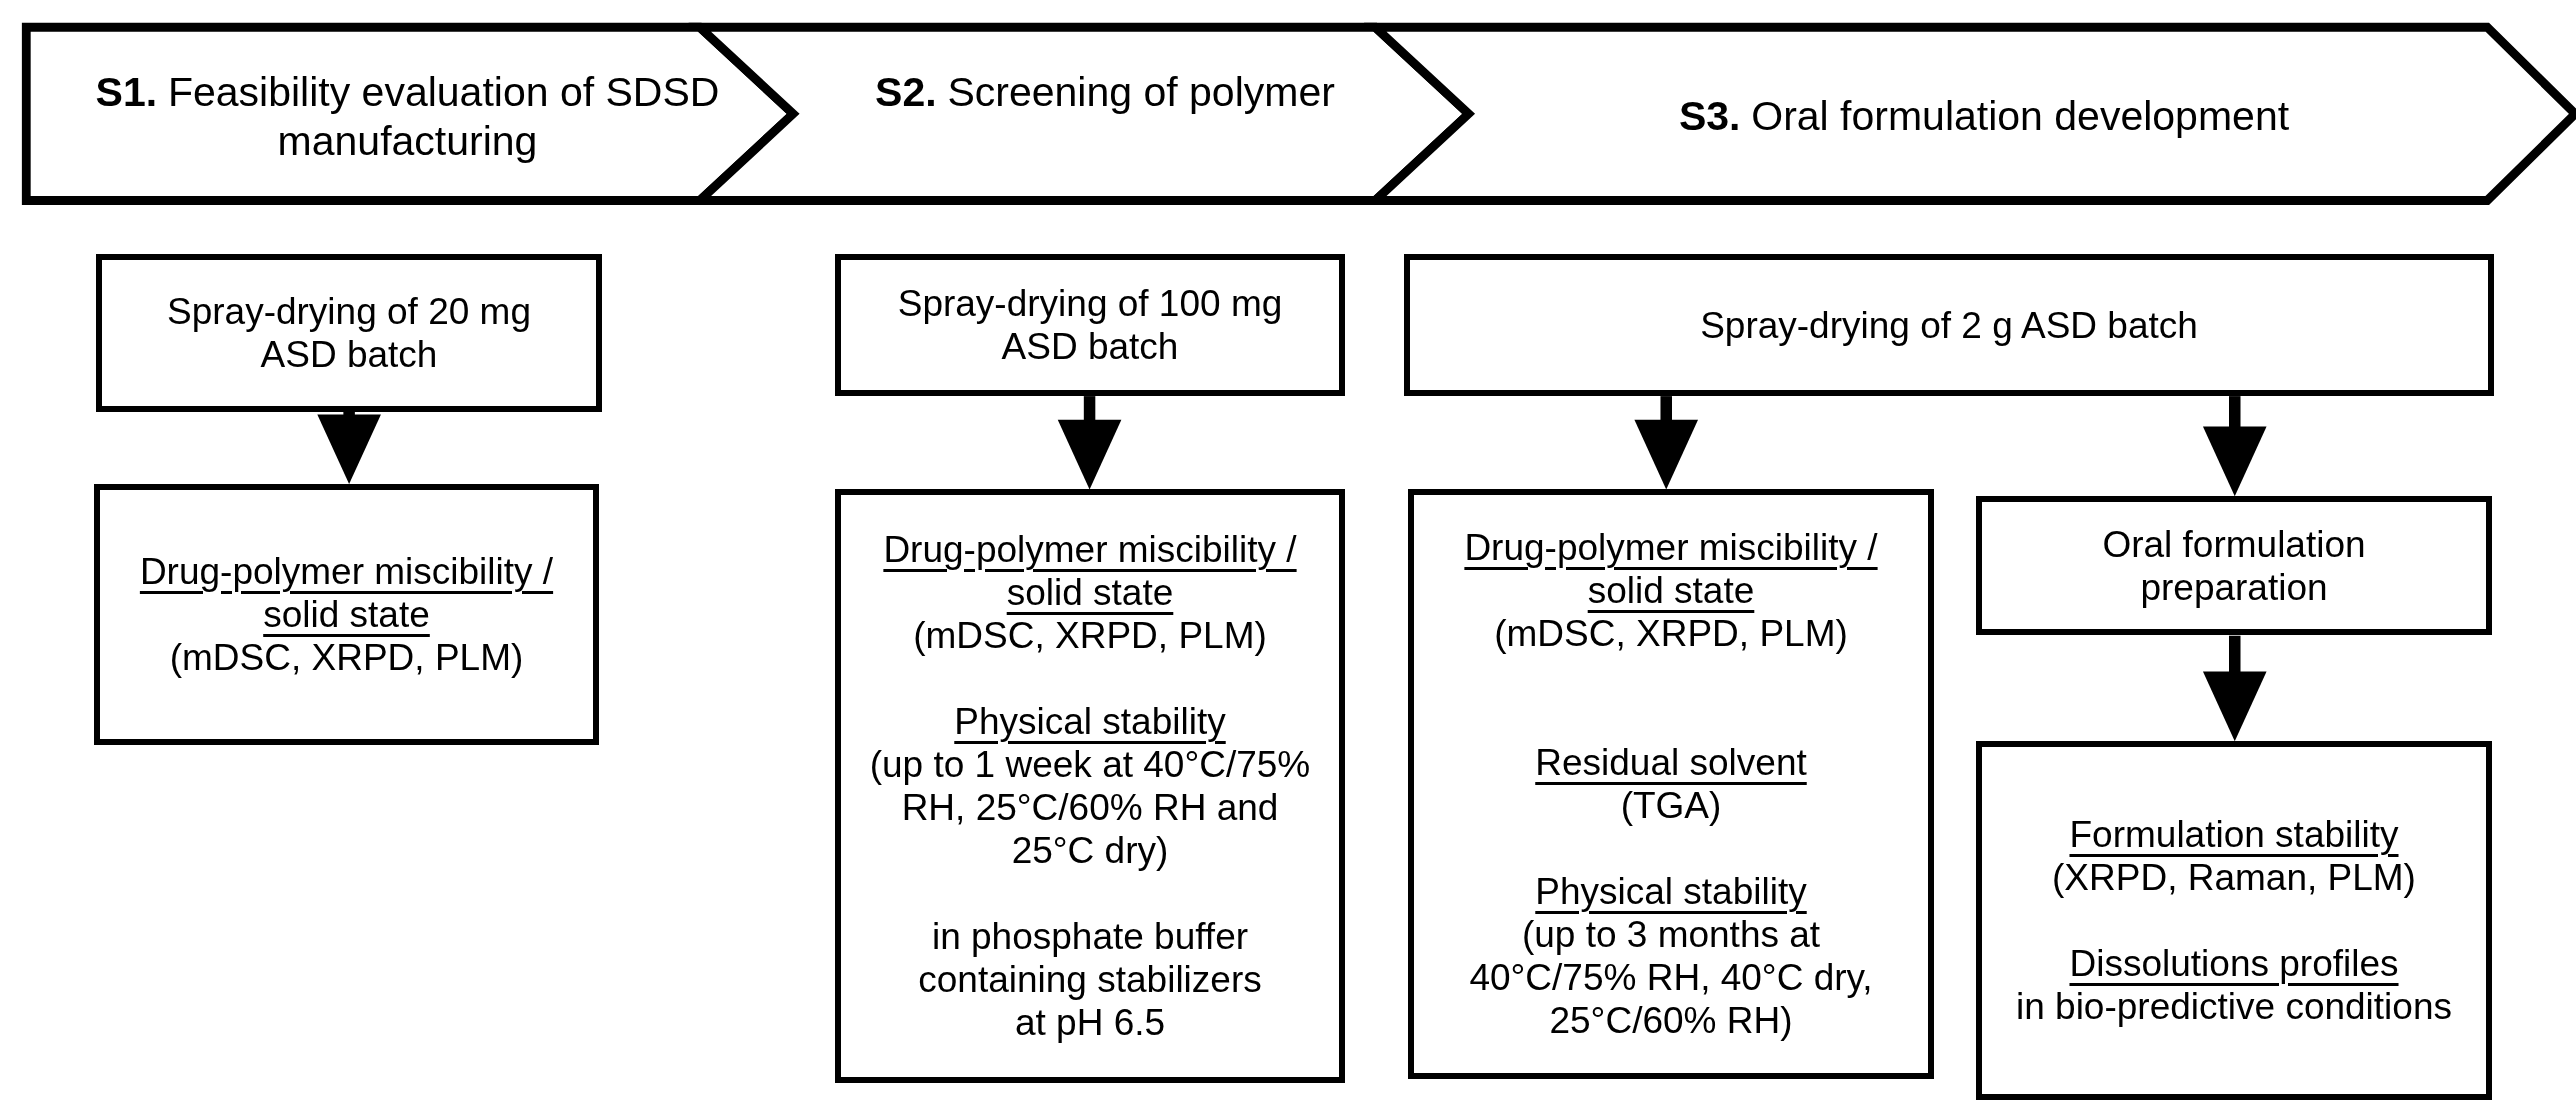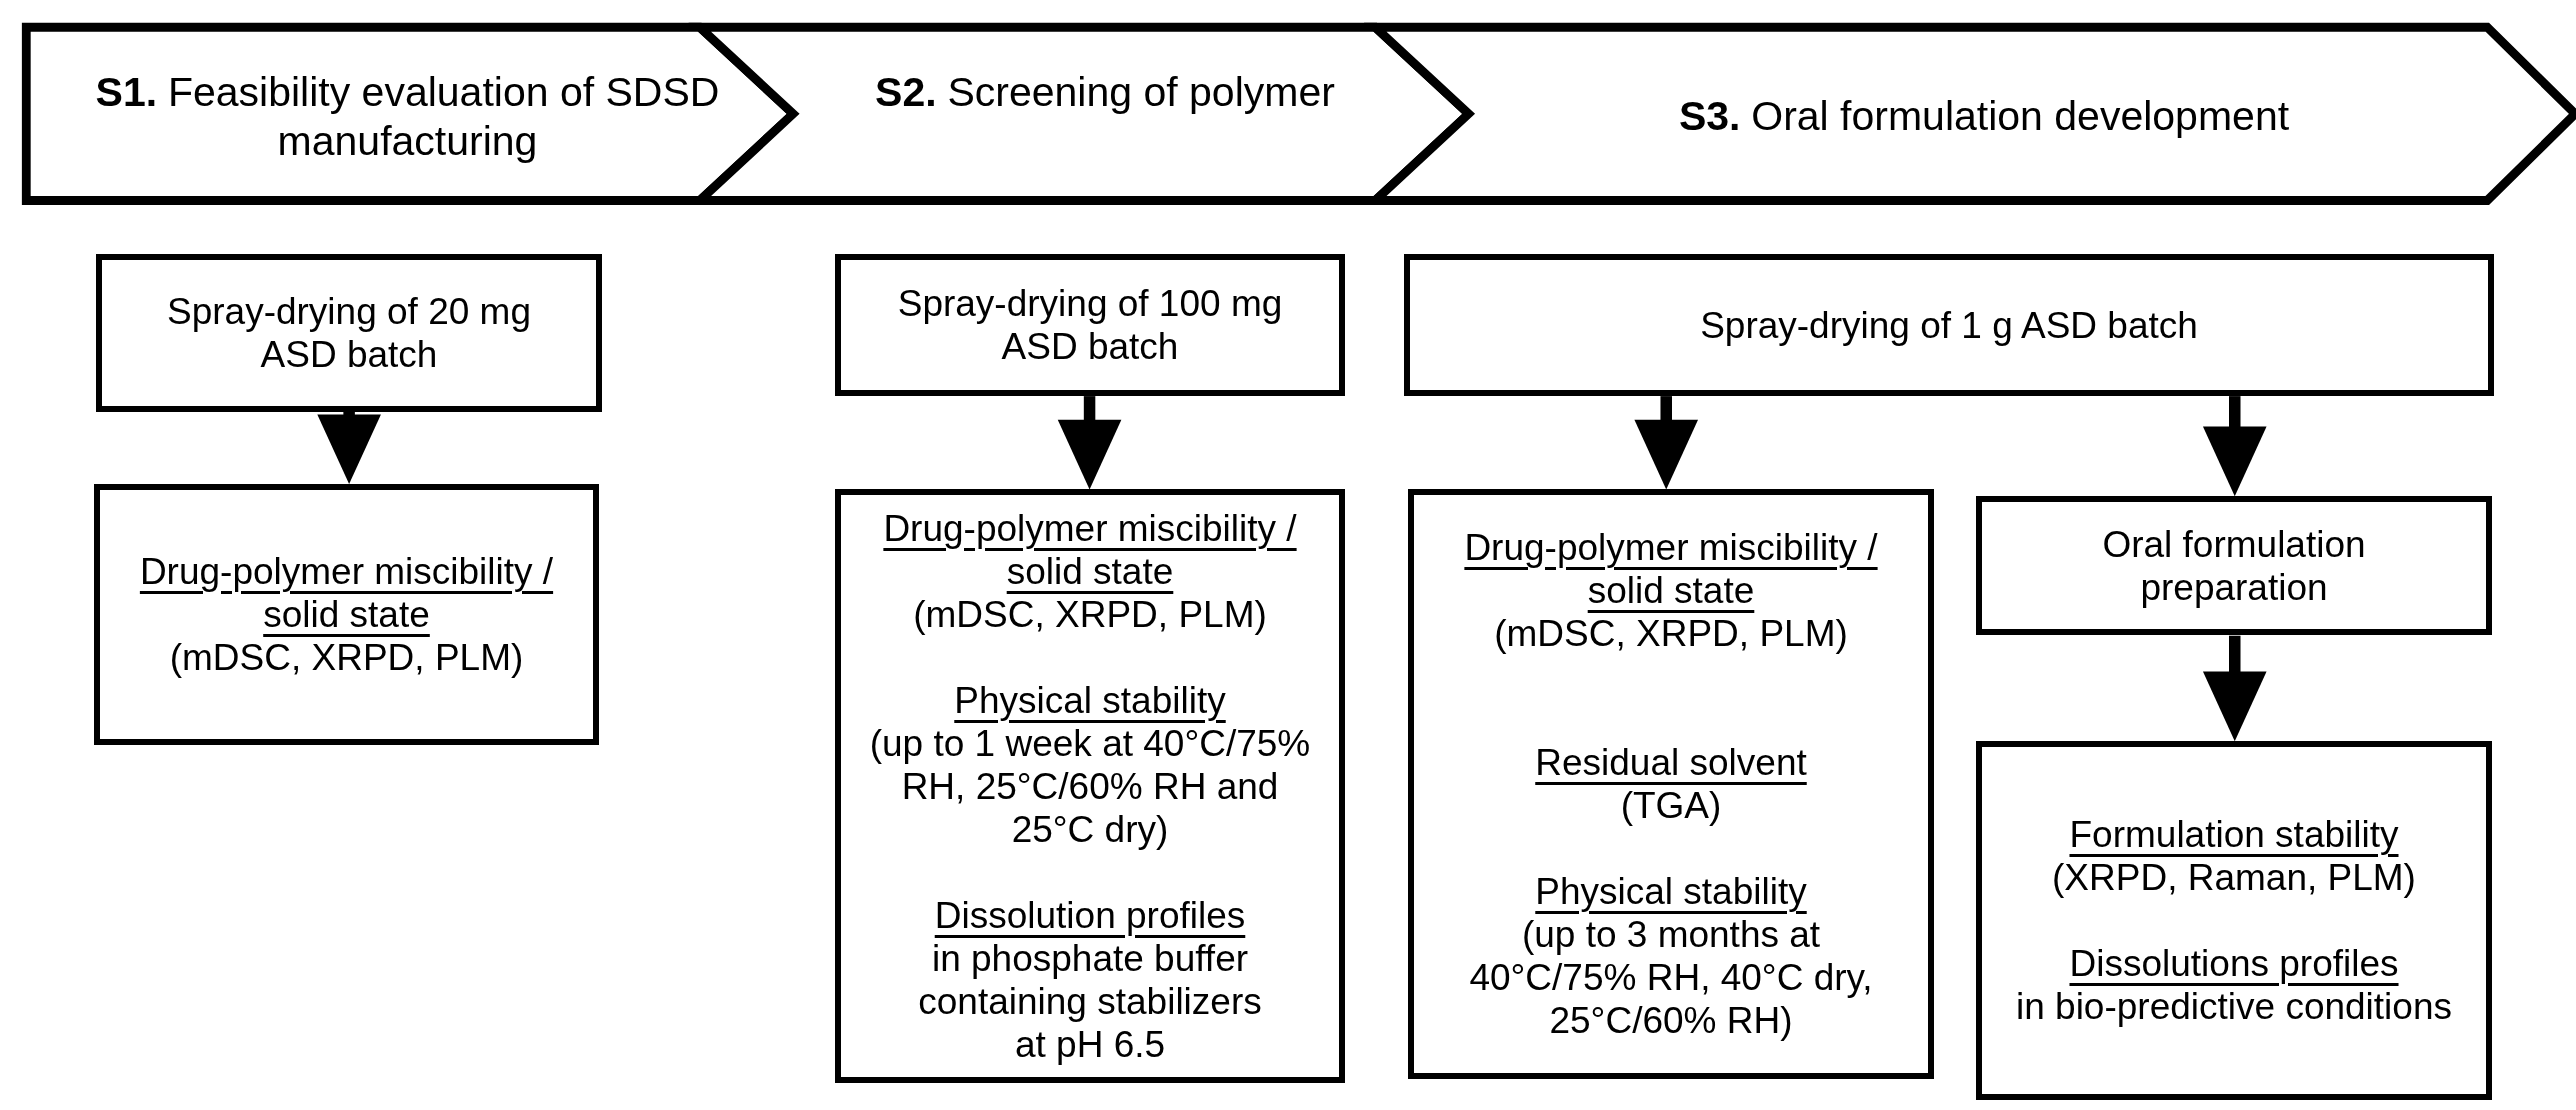--- a/index.html
+++ b/index.html
@@ -110,28 +110,27 @@
   <div class="box" style="left:827px;top:489px;width:510px;height:594px;">
     <div class="line u">Drug-polymer miscibility /</div>
     <div class="line u">solid state</div>
     <div class="line">(mDSC, XRPD, PLM)</div>
     <div class="line"></div>
     <div class="line u">Physical stability</div>
     <div class="line">(up to 1 week at 40°C/75%</div>
     <div class="line">RH, 25°C/60% RH and</div>
     <div class="line">25°C dry)</div>
     <div class="line"></div>
-    <div class="line u">Dissolution profiles</div>
     <div class="line">in phosphate buffer</div>
     <div class="line">containing stabilizers</div>
     <div class="line">at pH 6.5</div>
   </div>
 
   <div class="box" style="left:1396px;top:254px;width:1090px;height:142px;">
-    <div class="line">Spray-drying of 1 g ASD batch</div>
+    <div class="line">Spray-drying of 2 g ASD batch</div>
   </div>
   <div class="box" style="left:1400px;top:489px;width:526px;height:590px;">
     <div class="line u">Drug-polymer miscibility /</div>
     <div class="line u">solid state</div>
     <div class="line">(mDSC, XRPD, PLM)</div>
     <div class="line"></div>
     <div class="line"></div>
     <div class="line u">Residual solvent</div>
     <div class="line">(TGA)</div>
     <div class="line"></div>

